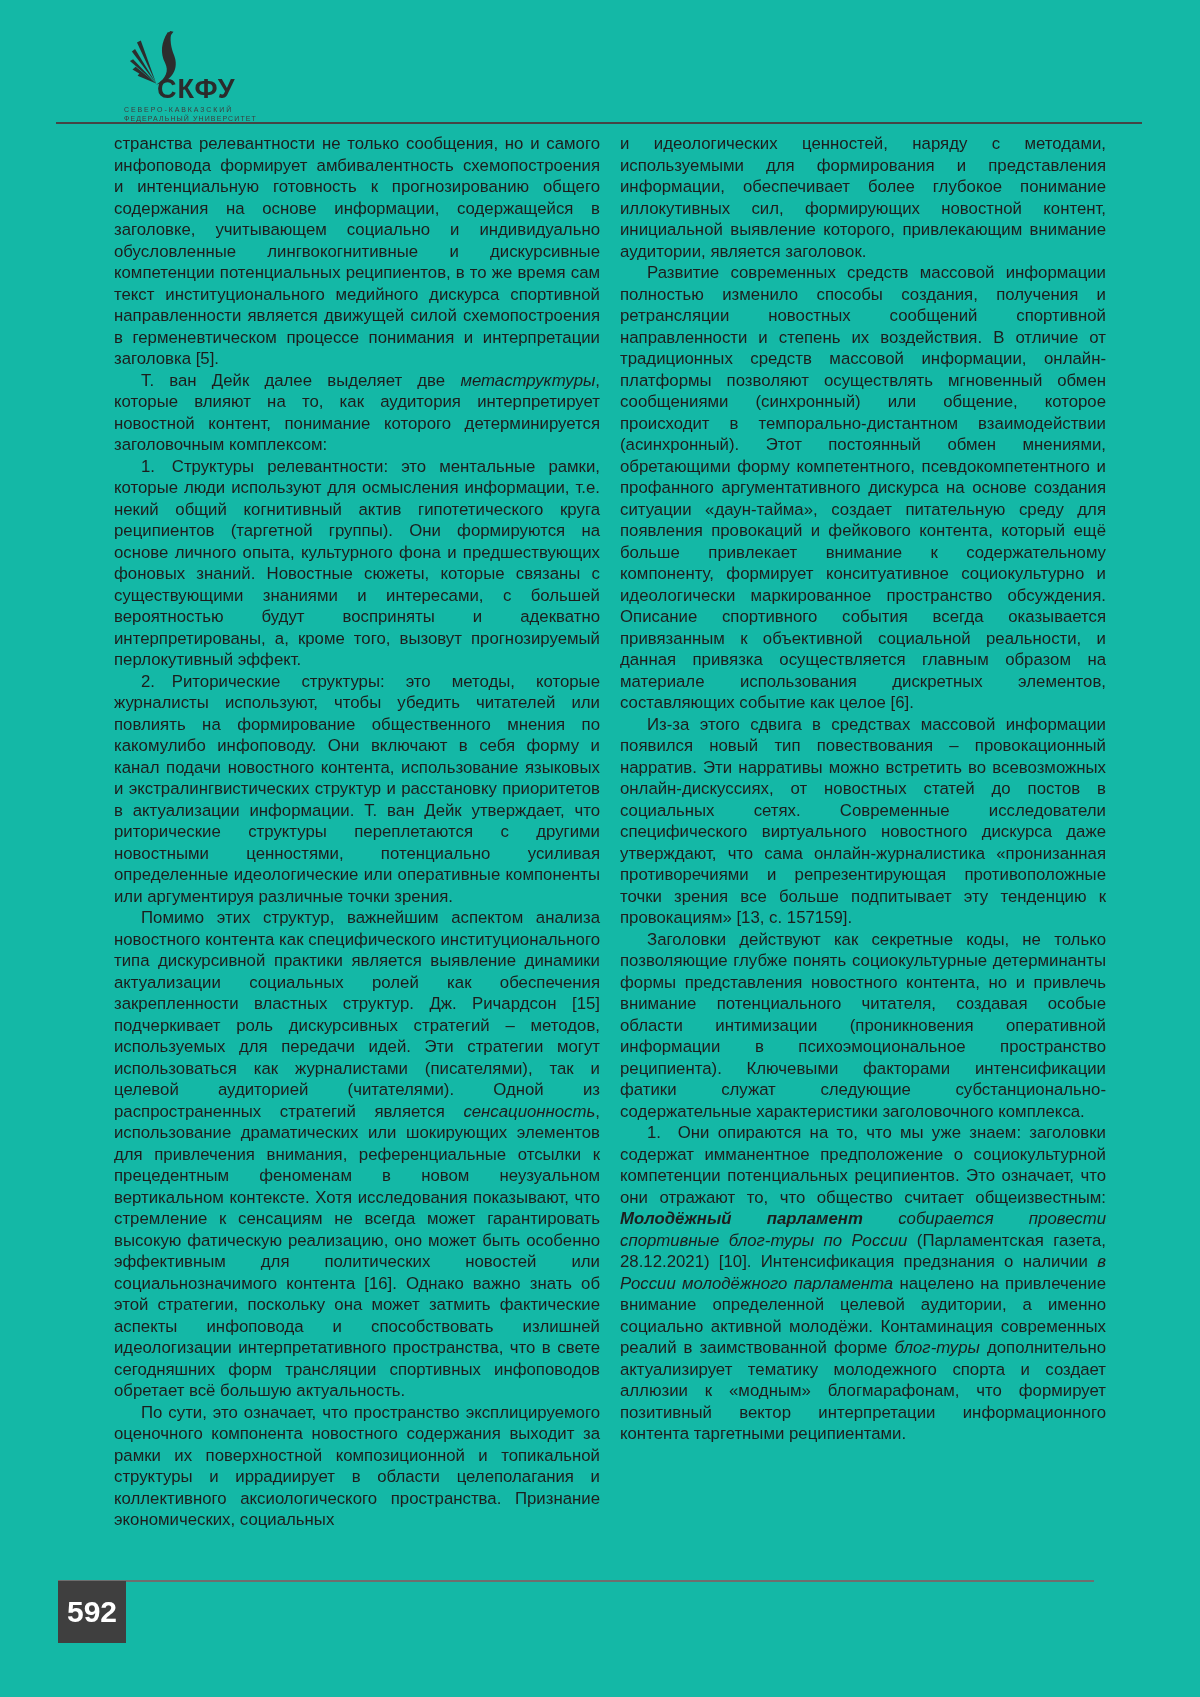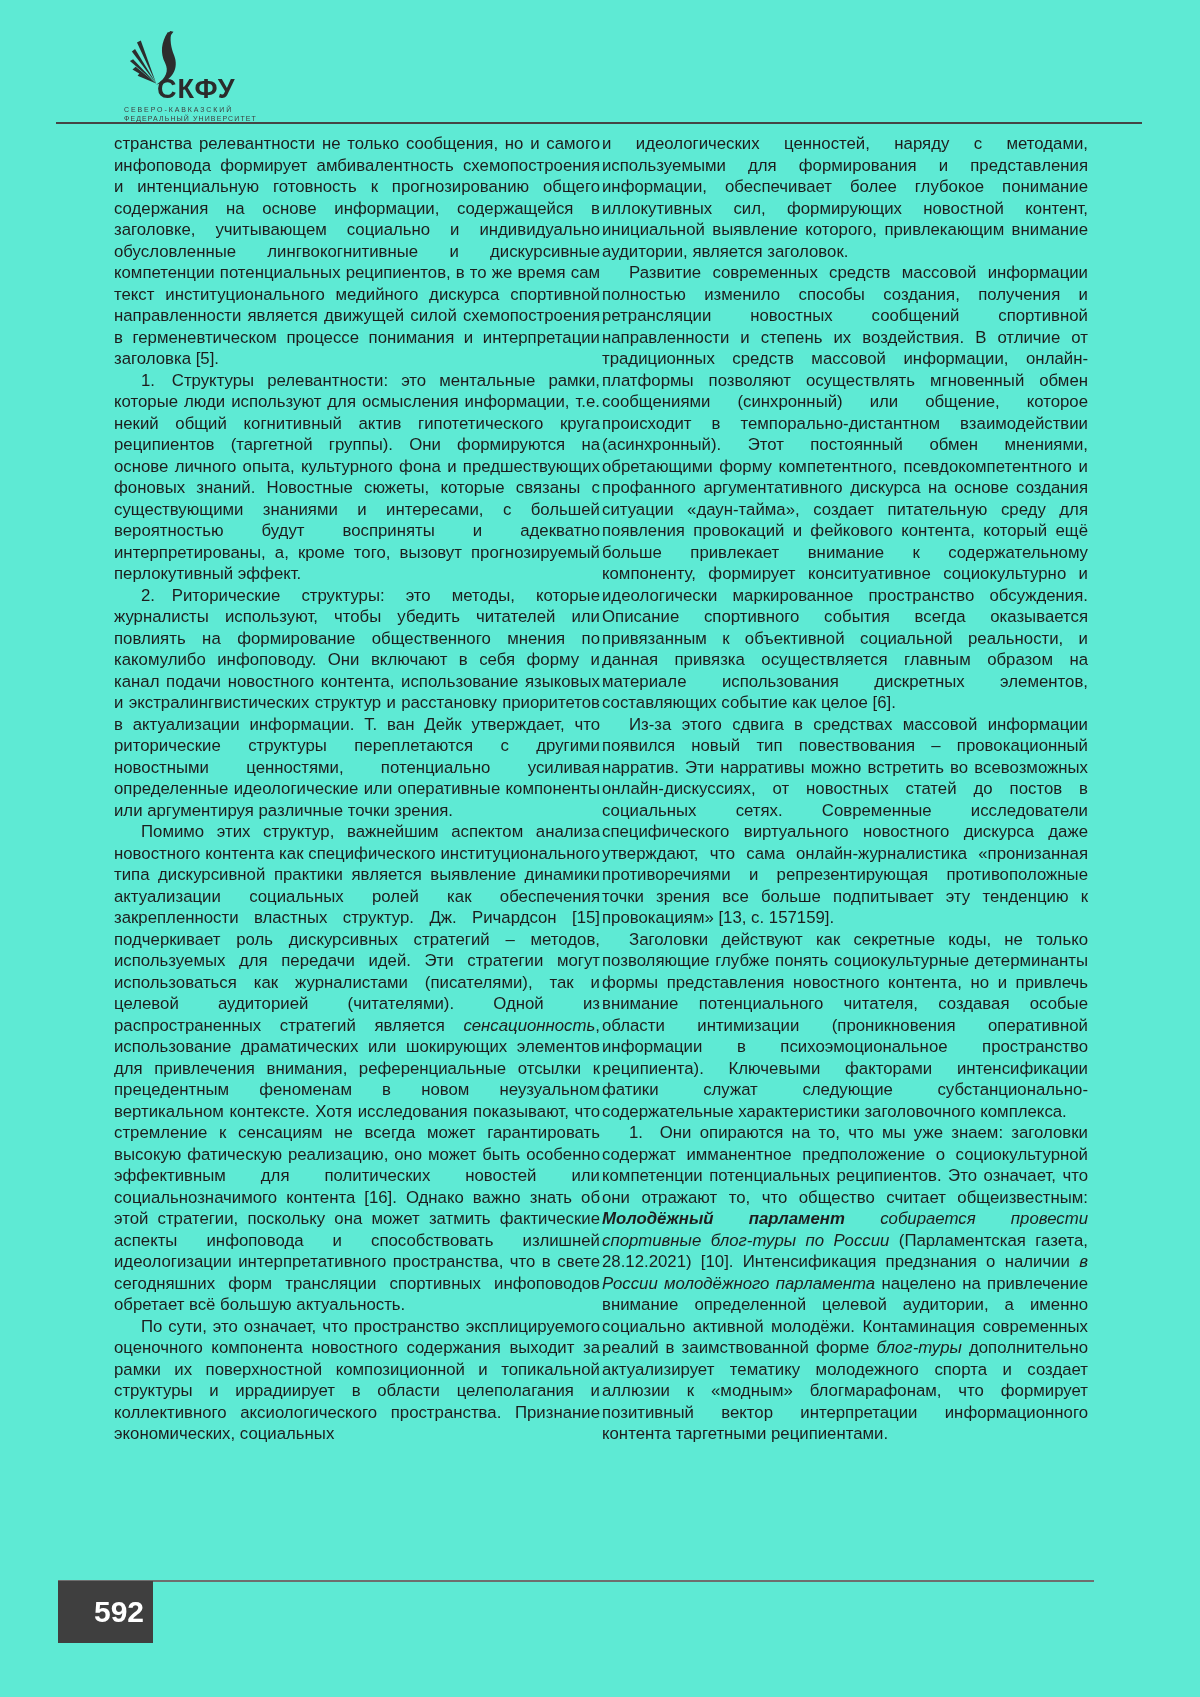--- a/index.html
+++ b/index.html
@@ -1,42 +1,42 @@
 <!DOCTYPE html>
 <html lang="ru"><head>
 <meta charset="utf-8">
 <style>
   html,body{margin:0;padding:0;background:#ffffff;}
   .page{
-    position:relative;width:1200px;height:1697px;background:#5eead4;
+    position:relative;width:1200px;height:1697px;background:#14b8a6;
     font-family:"Liberation Sans",sans-serif;overflow:hidden;
   }
   
   .logo{position:absolute;left:124px;top:28px;width:120px;height:94px;color:#2d2d2d;}
   .logo svg{position:absolute;left:4px;top:0;width:64px;height:70px;}
   .logo-acronym{position:absolute;left:33px;top:46px;font-size:27px;font-weight:bold;
     color:#2b2b2b;letter-spacing:1px;}
   .logo-sub1{position:absolute;left:0;top:78px;font-size:7px;letter-spacing:1.9px;
     color:#3d3d3d;white-space:nowrap;}
   .logo-sub2{position:absolute;left:0;top:87px;font-size:7px;letter-spacing:1.1px;
     color:#3d3d3d;white-space:nowrap;}
   .journal-title{position:absolute;left:243px;top:74px;font-size:21.5px;color:#3a3a3a;
     letter-spacing:0.6px;white-space:nowrap;}
   .header-rule{position:absolute;left:56px;top:122px;width:1086px;height:2px;background:#454545;}
   
-  .content{position:absolute;left:114px;top:133px;width:992px;display:flex;gap:2px;}
+  .content{position:absolute;left:114px;top:133px;width:992px;display:flex;gap:20px;}
   .col{width:486px;}
   p.para{margin:0;font-size:16.8px;line-height:21.5px;text-align:justify;color:#1d1d1d;}
   p.para.indent{text-indent:27px;}
   .it{font-style:italic;}
   .bit{font-style:italic;font-weight:bold;}
   
   .footer-rule{position:absolute;left:58px;top:1580px;width:1036px;height:1.5px;background:#6e6e6e;}
   .page-number{position:absolute;left:58px;top:1581px;width:68px;height:62px;background:#3f3f3f;
-    color:#ffffff;font-size:30px;font-weight:bold;display:flex;align-items:center;justify-content:center;padding-left:27px;}
+    color:#ffffff;font-size:30px;font-weight:bold;display:flex;align-items:center;justify-content:center;}
 </style>
 </head>
 <body>
 
 <div class="page">
 
   <div class="logo">
     <svg viewBox="0 0 100 100" aria-hidden="true">
       <g fill="#2d2d2d">
         <path d="M62,2 C52,18 50,34 58,50 C64,62 60,74 44,84 C70,78 80,58 72,38 C67,26 65,12 68,2 Z"></path>
@@ -52,20 +52,21 @@
     <div class="logo-sub1">СЕВЕРО-КАВКАЗСКИЙ</div>
     <div class="logo-sub2">ФЕДЕРАЛЬНЫЙ УНИВЕРСИТЕТ</div>
   </div>
 
 
   <div class="header-rule"></div>
 
   <main class="content">
     <div class="col">
         <p class="para"><span>странства релевантности не только сообщения, но и самого инфоповода формирует амбивалентность схемопостроения и интенциальную готовность к прогнозированию общего содержания на основе информации, содержащейся в заголовке, учитывающем социально и индивидуально обусловленные лингвокогнитивные и дискурсивные компетенции потенциальных реципиентов, в то же время сам текст институционального медийного дискурса спортивной направленности является движущей силой схемопостроения в герменевтическом процессе понимания и интерпретации заголовка [5].</span></p>
+        <p class="para indent"><span>Т. ван Дейк далее выделяет две </span><span class="it">метаструктуры</span><span>, которые влияют на то, как аудитория интерпретирует новостной контент, понимание которого детерминируется заголовочным комплексом:</span></p>
         <p class="para indent"><span>1.  Структуры релевантности: это ментальные рамки, которые люди используют для осмысления информации, т.е. некий общий когнитивный актив гипотетического круга реципиентов (таргетной группы). Они формируются на основе личного опыта, культурного фона и предшествующих фоновых знаний. Новостные сюжеты, которые связаны с существующими знаниями и интересами, с большей вероятностью будут восприняты и адекватно интерпретированы, а, кроме того, вызовут прогнозируемый перлокутивный эффект.</span></p>
         <p class="para indent"><span>2.  Риторические структуры: это методы, которые журналисты используют, чтобы убедить читателей или повлиять на формирование общественного мнения по какомулибо инфоповоду. Они включают в себя форму и канал подачи новостного контента, использование языковых и экстралингвистических структур и расстановку приоритетов в актуализации информации. Т. ван Дейк утверждает, что риторические структуры переплетаются с другими новостными ценностями, потенциально усиливая определенные идеологические или оперативные компоненты или аргументируя различные точки зрения.</span></p>
         <p class="para indent"><span>Помимо этих структур, важнейшим аспектом анализа новостного контента как специфического институционального типа дискурсивной практики является выявление динамики актуализации социальных ролей как обеспечения закрепленности властных структур. Дж. Ричардсон [15] подчеркивает роль дискурсивных стратегий – методов, используемых для передачи идей. Эти стратегии могут использоваться как журналистами (писателями), так и целевой аудиторией (читателями). Одной из распространенных стратегий является </span><span class="it">сенсационность</span><span>, использование драматических или шокирующих элементов для привлечения внимания, референциальные отсылки к прецедентным феноменам в новом неузуальном вертикальном контексте. Хотя исследования показывают, что стремление к сенсациям не всегда может гарантировать высокую фатическую реализацию, оно может быть особенно эффективным для политических новостей или социальнозначимого контента [16]. Однако важно знать об этой стратегии, поскольку она может затмить фактические аспекты инфоповода и способствовать излишней идеологизации интерпретативного пространства, что в свете сегодняшних форм трансляции спортивных инфоповодов обретает всё большую актуальность.</span></p>
         <p class="para indent"><span>По сути, это означает, что пространство эксплицируемого оценочного компонента новостного содержания выходит за рамки их поверхностной композиционной и топикальной структуры и иррадиирует в области целеполагания и коллективного аксиологического пространства. Признание экономических, социальных</span></p>
       </div>
     <div class="col">
         <p class="para"><span>и идеологических ценностей, наряду с методами, используемыми для формирования и представления информации, обеспечивает более глубокое понимание иллокутивных сил, формирующих новостной контент, инициальной выявление которого, привлекающим внимание аудитории, является заголовок.</span></p>
         <p class="para indent"><span>Развитие современных средств массовой информации полностью изменило способы создания, получения и ретрансляции новостных сообщений спортивной направленности и степень их воздействия. В отличие от традиционных средств массовой информации, онлайн-платформы позволяют осуществлять мгновенный обмен сообщениями (синхронный) или общение, которое происходит в темпорально-дистантном взаимодействии (асинхронный). Этот постоянный обмен мнениями, обретающими форму компетентного, псевдокомпетентного и профанного аргументативного дискурса на основе создания ситуации «даун-тайма», создает питательную среду для появления провокаций и фейкового контента, который ещё больше привлекает внимание к содержательному компоненту, формирует конситуативное социокультурно и идеологически маркированное пространство обсуждения. Описание спортивного события всегда оказывается привязанным к объективной социальной реальности, и данная привязка осуществляется главным образом на материале использования дискретных элементов, составляющих событие как целое [6].</span></p>
         <p class="para indent"><span>Из-за этого сдвига в средствах массовой информации появился новый тип повествования – провокационный нарратив. Эти нарративы можно встретить во всевозможных онлайн-дискуссиях, от новостных статей до постов в социальных сетях. Современные исследователи специфического виртуального новостного дискурса даже утверждают, что сама онлайн-журналистика «пронизанная противоречиями и репрезентирующая противоположные точки зрения все больше подпитывает эту тенденцию к провокациям» [13, с. 157159].</span></p>
         <p class="para indent"><span>Заголовки действуют как секретные коды, не только позволяющие глубже понять социокультурные детерминанты формы представления новостного контента, но и привлечь внимание потенциального читателя, создавая особые области интимизации (проникновения оперативной информации в психоэмоциональное пространство реципиента). Ключевыми факторами интенсификации фатики служат следующие субстанционально-содержательные характеристики заголовочного комплекса.</span></p>

